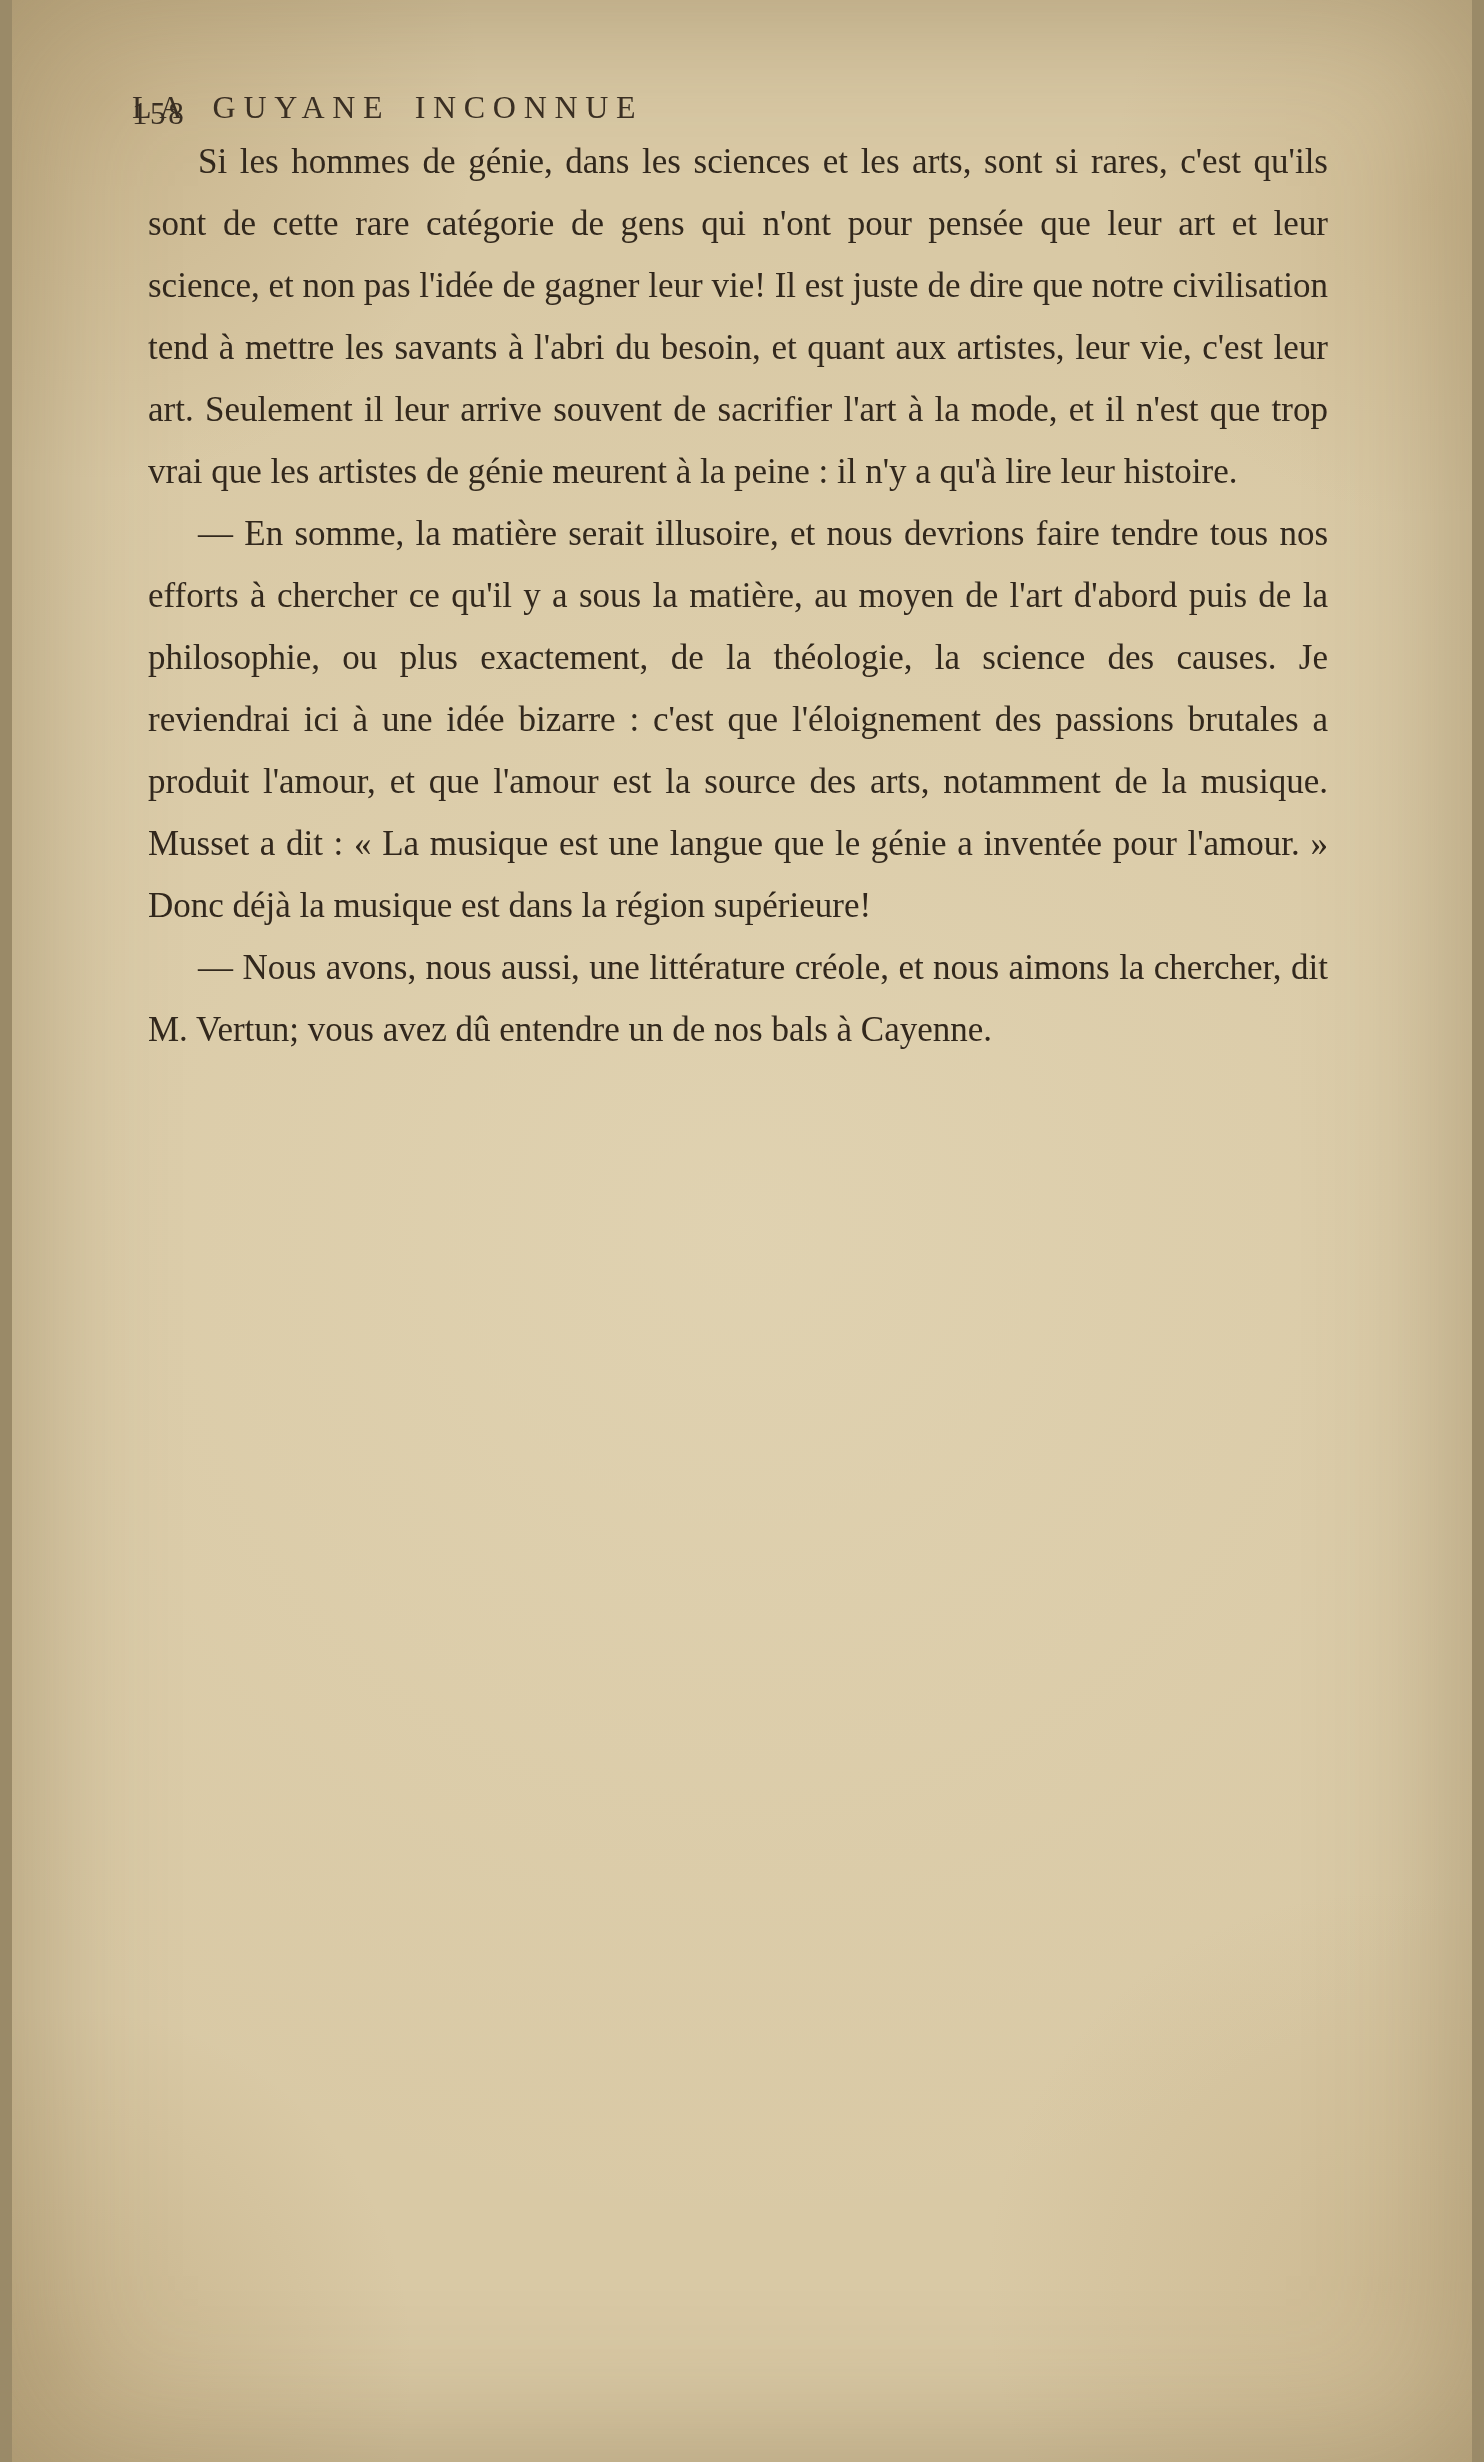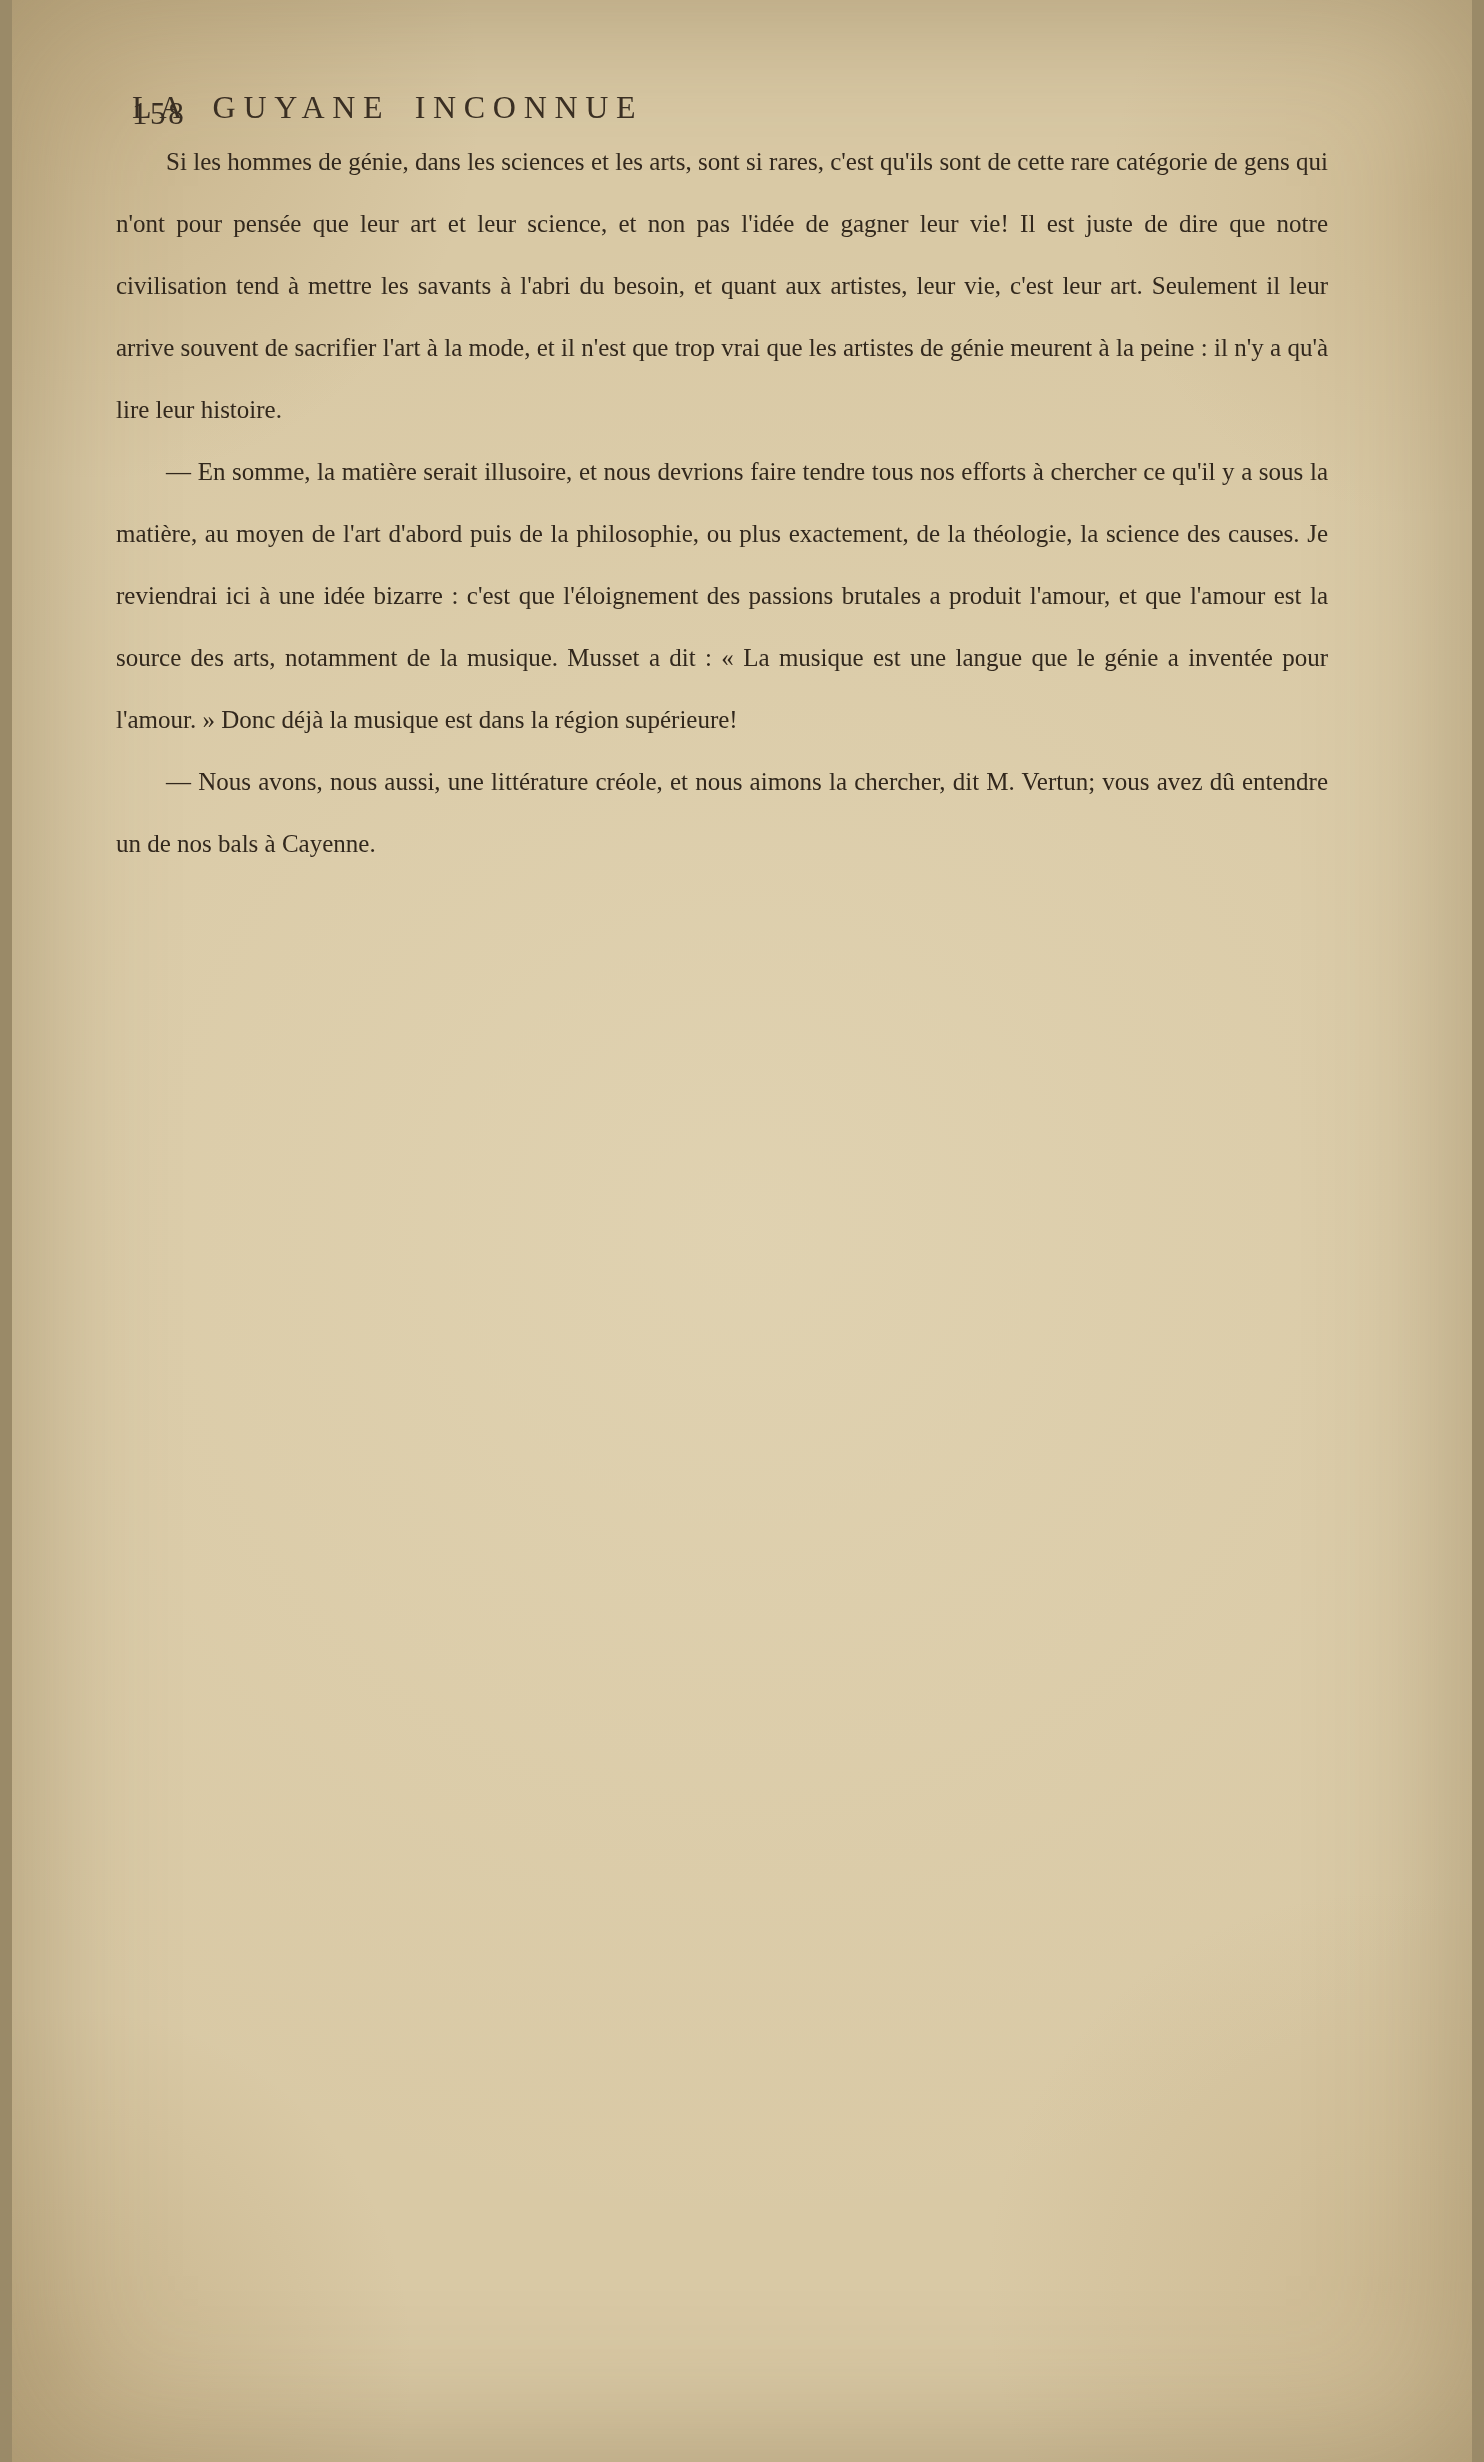--- a/index.html
+++ b/index.html
@@ -42,23 +42,23 @@
   .running-title {
     display: block;
     font-size: 32px;
     letter-spacing: 7.7px;
     word-spacing: 8.6px;
     color: #3a2f23;
   }
   .text-block {
     position: absolute;
     top: 131px;
-    left: 104px;
+    left: 136px;
     right: 144px;
-    font-size: 25px;
+    font-size: 35px;
     line-height: 62px;
     text-align: justify;
     color: #32281d;
   }
   .text-block p {
     margin: 0;
     text-indent: 50px;
   }
 </style>
 </head>

